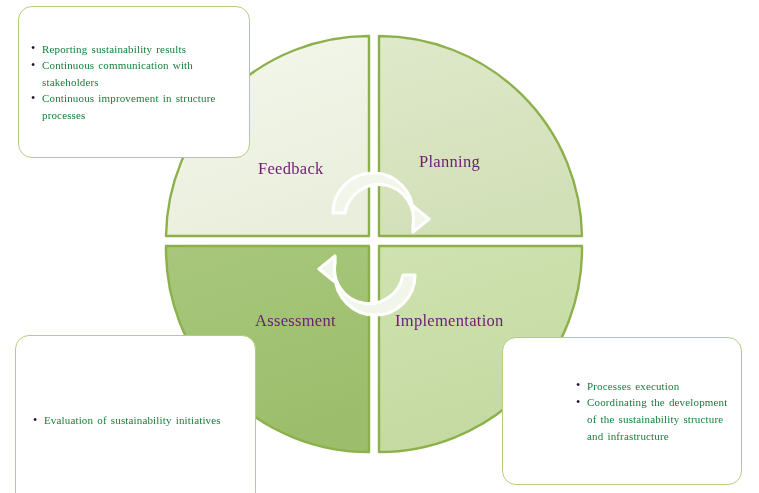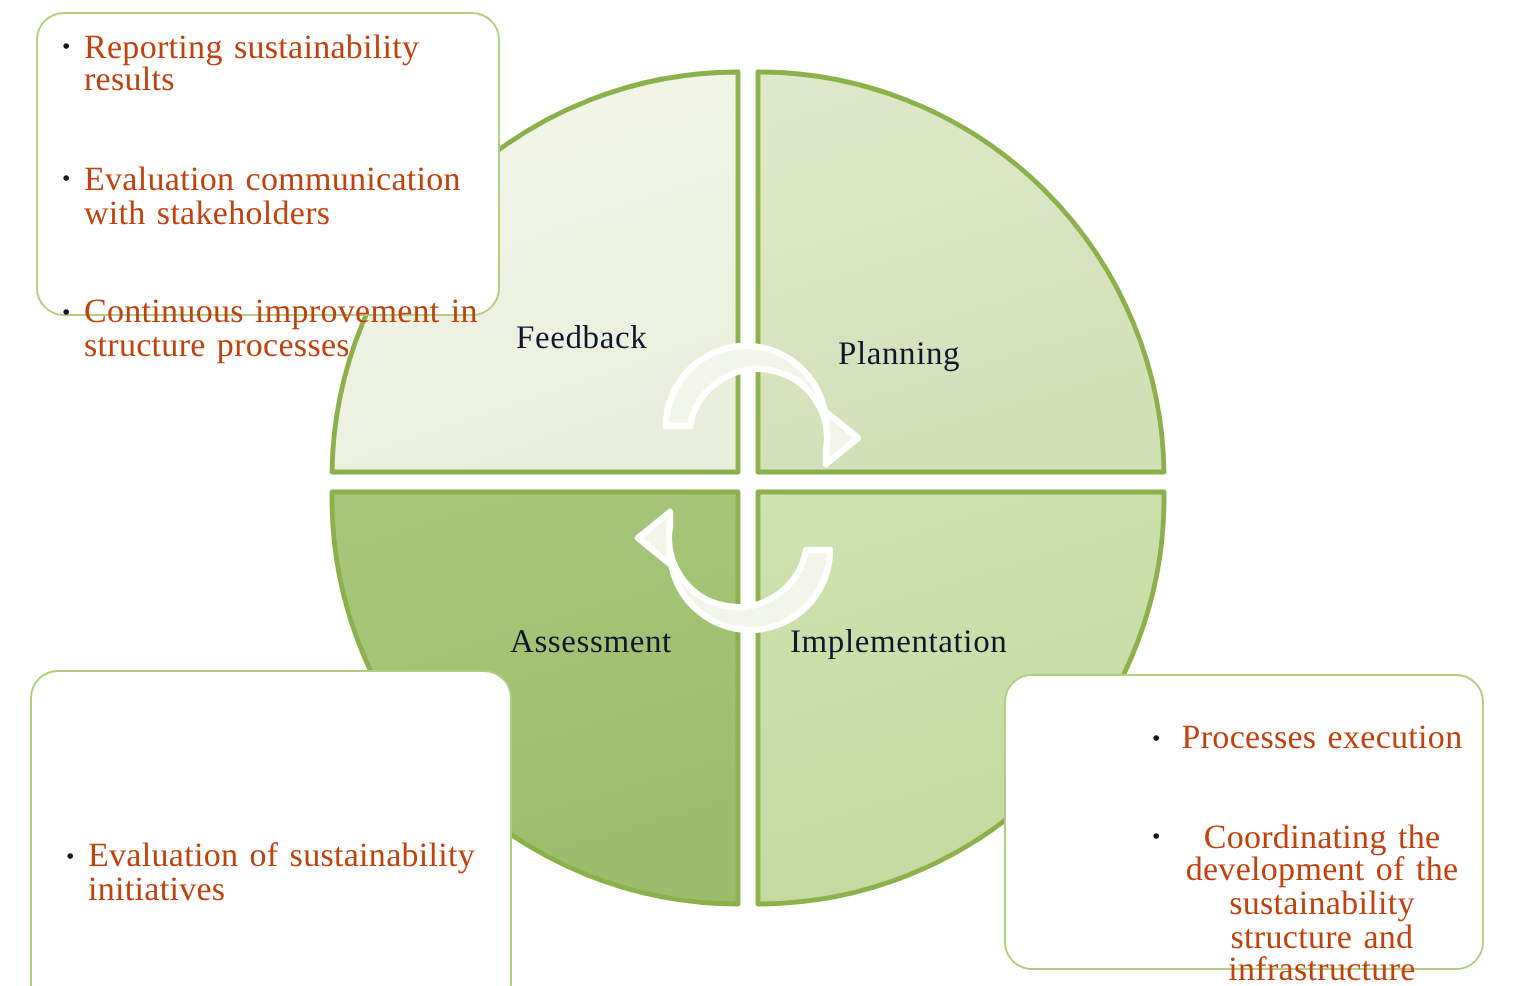--- a/index.html
+++ b/index.html
@@ -30,36 +30,35 @@
     border: 1.6px solid #b2ce7e;
     border-radius: 14px;
     z-index: 5;
     display: flex;
     flex-direction: column;
     justify-content: center;
   }
   .callout.tl { left: 18px;  top: 6px;   width: 232px; height: 152px; }
   .callout.tr { left: 508px; top: 6px;   width: 234px; height: 155px; }
   .callout.bl { left: 15px;  top: 335px; width: 241px; height: 171px; }
-  .callout.br { left: 502px; top: 337px; width: 240px; height: 148px; text-align: center; }
+  .callout.br { left: 502px; top: 337px; width: 240px; height: 148px; }
 
   .bullets {
     margin: 0;
     padding: 0;
     list-style: none;
   }
   .bullets li {
     position: relative;
     padding-left: 11px;
-    color: #c2410c;
-    font-size: 17px;
+    color: #15803d;
+    font-size: 11px;
     line-height: 16.6px;
     letter-spacing: 0.15px;
     word-spacing: 1.2px;
-    margin-top: 33px;
   }
   .bullets li::before {
     content: "\2022";
     position: absolute;
     left: 0;
     top: -0.5px;
     font-size: 12px;
     color: #14142b;
   }
 
@@ -75,27 +74,27 @@
     top: 31px;
     width: 426px;
     height: 426px;
     z-index: 3;
   }
   #wheel svg { display: block; }
 
   .quad-label {
     position: absolute;
     z-index: 4;
-    color: #0f172a;
+    color: #701a75;
     font-size: 16.5px;
     letter-spacing: 0.3px;
     white-space: nowrap;
   }
   .lbl-feedback       { left: 258px; top: 159px; }
-  .lbl-planning       { left: 419px; top: 167px; }
+  .lbl-planning       { left: 419px; top: 152px; }
   .lbl-assessment     { left: 255px; top: 311px; }
   .lbl-implementation { left: 395px; top: 311px; }
 </style>
 </head>
 <body>
 
 <div id="canvas">
 
   <div id="wheel">
     <svg width="426" height="426" viewBox="0 0 426 426" xmlns="http://www.w3.org/2000/svg">
@@ -138,21 +137,21 @@
   </div>
 
   <div class="quad-label lbl-feedback">Feedback</div>
   <div class="quad-label lbl-planning">Planning</div>
   <div class="quad-label lbl-assessment">Assessment</div>
   <div class="quad-label lbl-implementation">Implementation</div>
 
   <div class="callout tl">
     <ul class="bullets">
       <li>Reporting sustainability results</li>
-      <li>Evaluation communication with stakeholders</li>
+      <li>Continuous communication with stakeholders</li>
       <li>Continuous improvement in structure processes</li>
     </ul>
   </div>
 
 
   <div class="callout bl">
     <ul class="bullets">
       <li>Evaluation of sustainability initiatives</li>
     </ul>
   </div>

